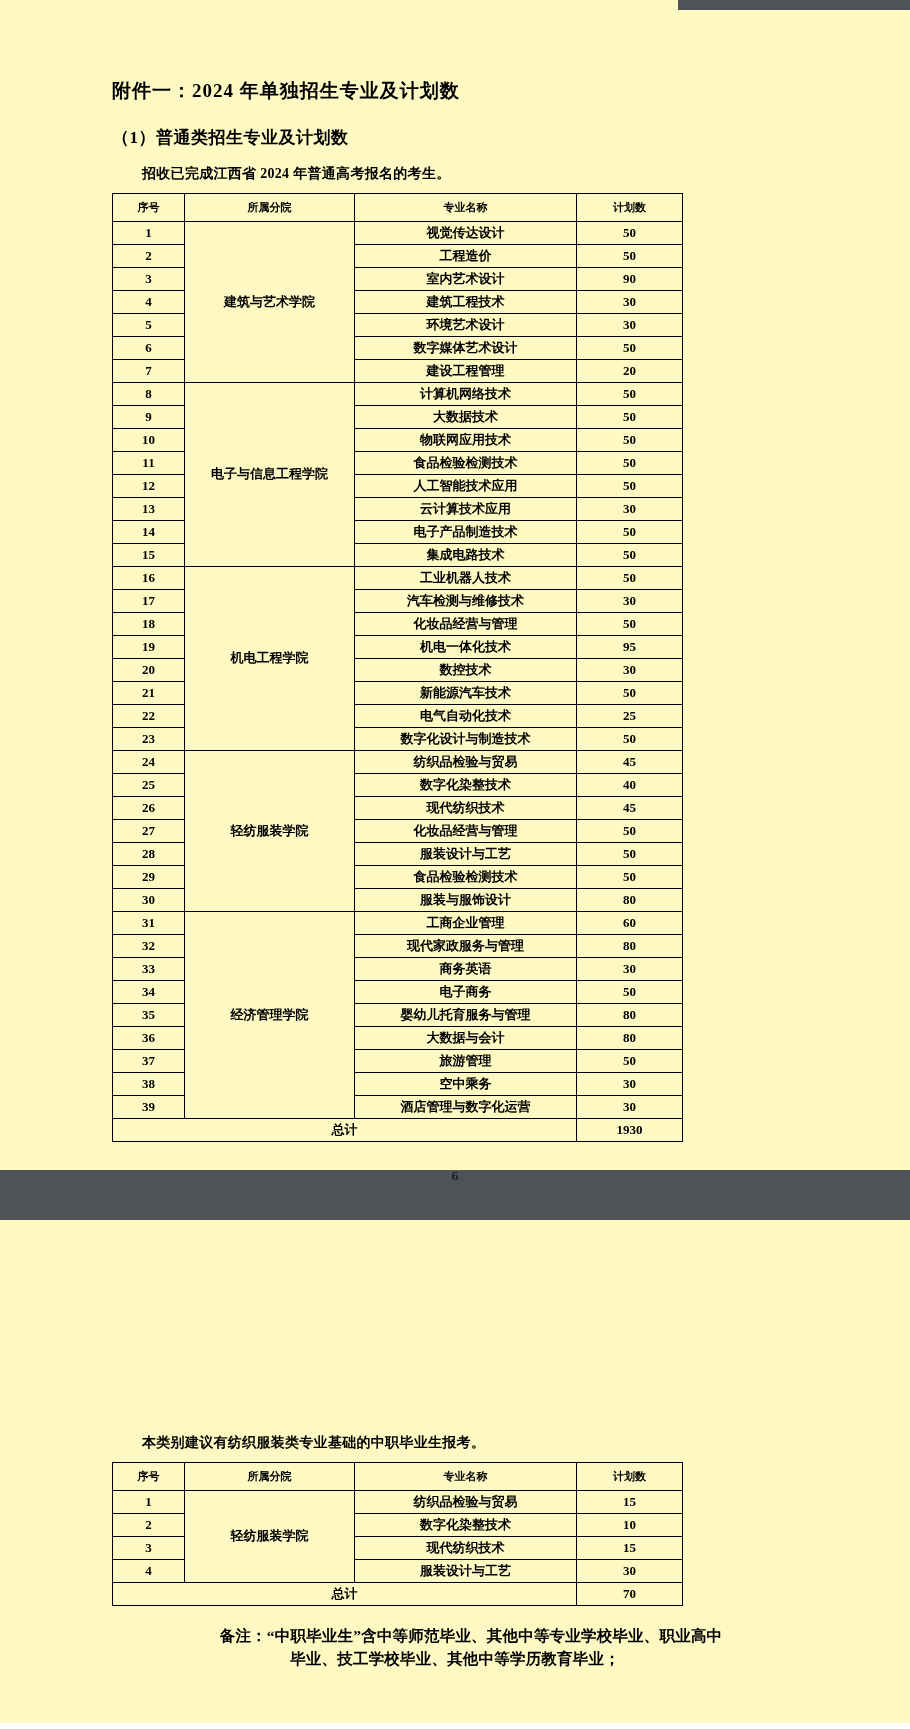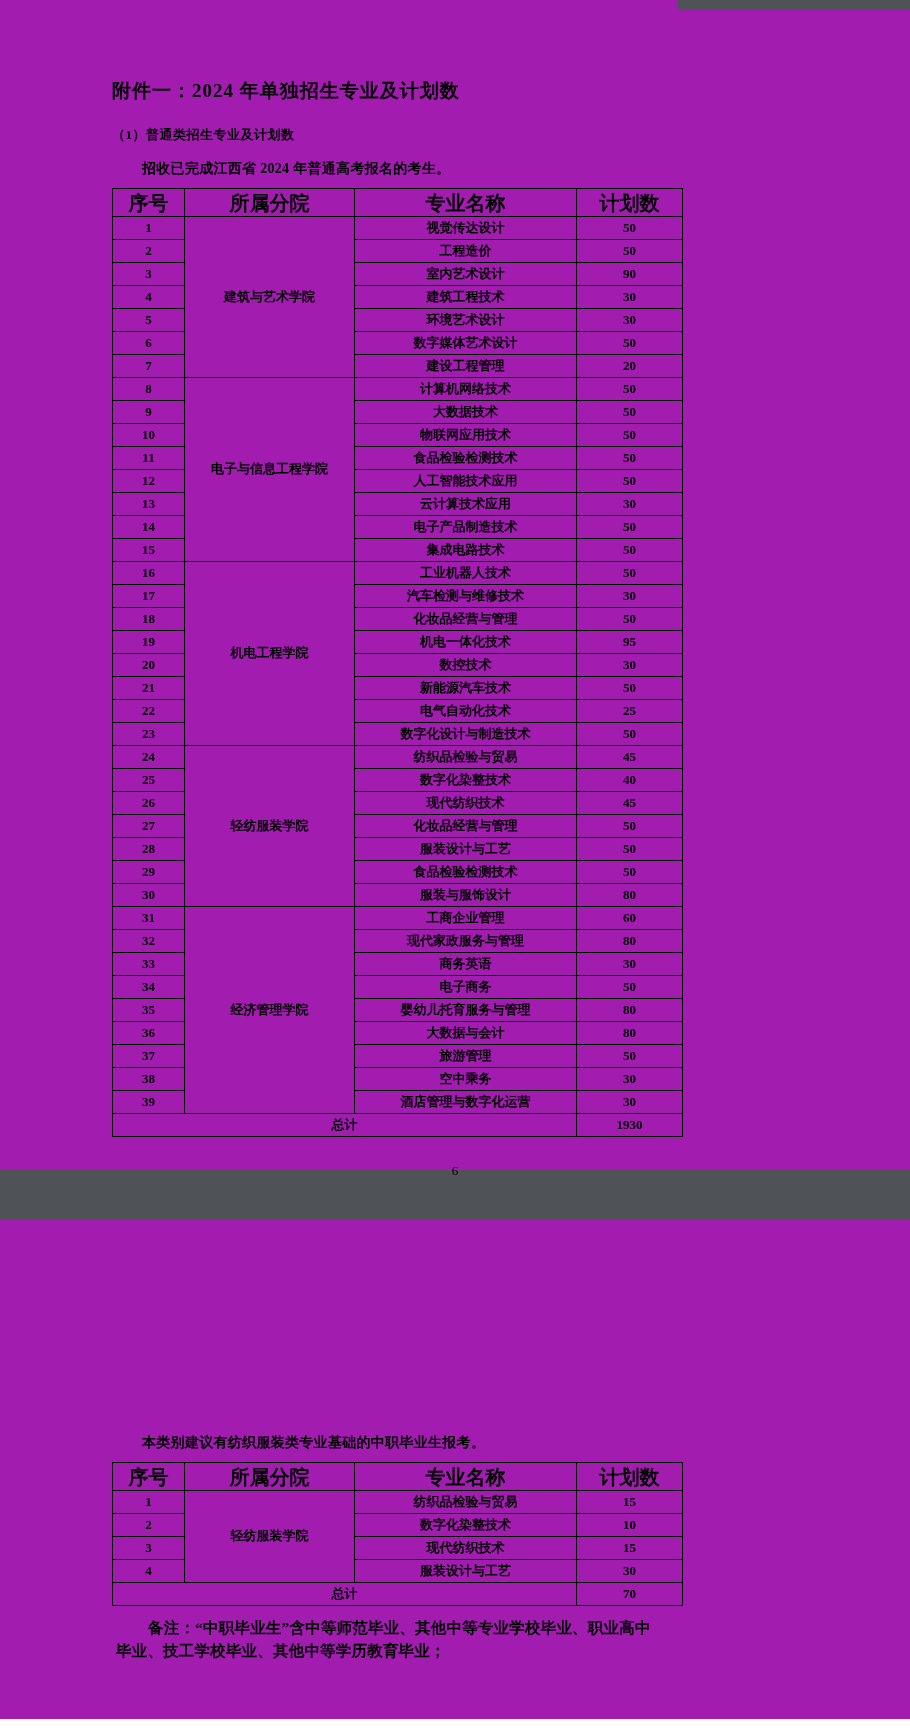--- a/index.html
+++ b/index.html
@@ -9,21 +9,21 @@
   }
   body {
     width: 910px;
     min-height: 1729px;
     font-family: "Liberation Serif", "DejaVu Serif", serif;
     color: #000000;
     position: relative;
   }
   .page {
     position: relative;
-    background: #a21caf;
+    background: #fef9c3;
     width: 910px;
     box-sizing: border-box;
   }
   .page-one {
     padding: 0 0 0 0;
     height: 1170px;
   }
   .top-corner {
     position: absolute;
     top: 0;
@@ -43,21 +43,21 @@
   }
   h1.doc-title {
     font-size: 19px;
     font-weight: bold;
     margin: 0;
     padding-top: 78px;
     letter-spacing: 1px;
     font-family: "Liberation Serif", "DejaVu Serif", serif;
   }
   .section-title {
-    font-size: 13px;
+    font-size: 17px;
     font-weight: bold;
     margin: 0;
     padding-top: 22px;
     letter-spacing: 0.5px;
   }
   .section-note {
     font-size: 14px;
     font-weight: bold;
     margin: 0;
     padding-top: 16px;
@@ -75,21 +75,21 @@
     text-align: center;
     vertical-align: middle;
     font-size: 13px;
     font-weight: bold;
     height: 22px;
     padding: 0 2px;
     line-height: 1.1;
     font-family: "Liberation Serif", "DejaVu Serif", serif;
   }
   table.plan-table th {
-    font-size: 20px;
+    font-size: 11px;
     height: 27px;
   }
   .col-no { width: 72px; }
   .col-dept { width: 170px; }
   .col-major { width: 222px; }
   .col-plan { width: 106px; }
   .total-label {
     font-size: 14px;
   }
   .page-number {
@@ -101,24 +101,25 @@
   .page-two {
     padding-bottom: 40px;
     min-height: 499px;
   }
   .spacer-top {
     height: 210px;
   }
   .footnote {
     font-size: 15.5px;
     font-weight: bold;
-    margin: 4px;
+    margin: 12px;
     padding-top: 6px;
     line-height: 1.5;
     letter-spacing: 0.2px;
+    text-align: center;
   }
   .footnote .indent { padding-left: 32px; }
 </style>
 </head>
 <body>
 
 <div class="page page-one">
   <div class="top-corner"></div>
   <div class="content">
     <h1 class="doc-title">附件一：2024 年单独招生专业及计划数</h1>

